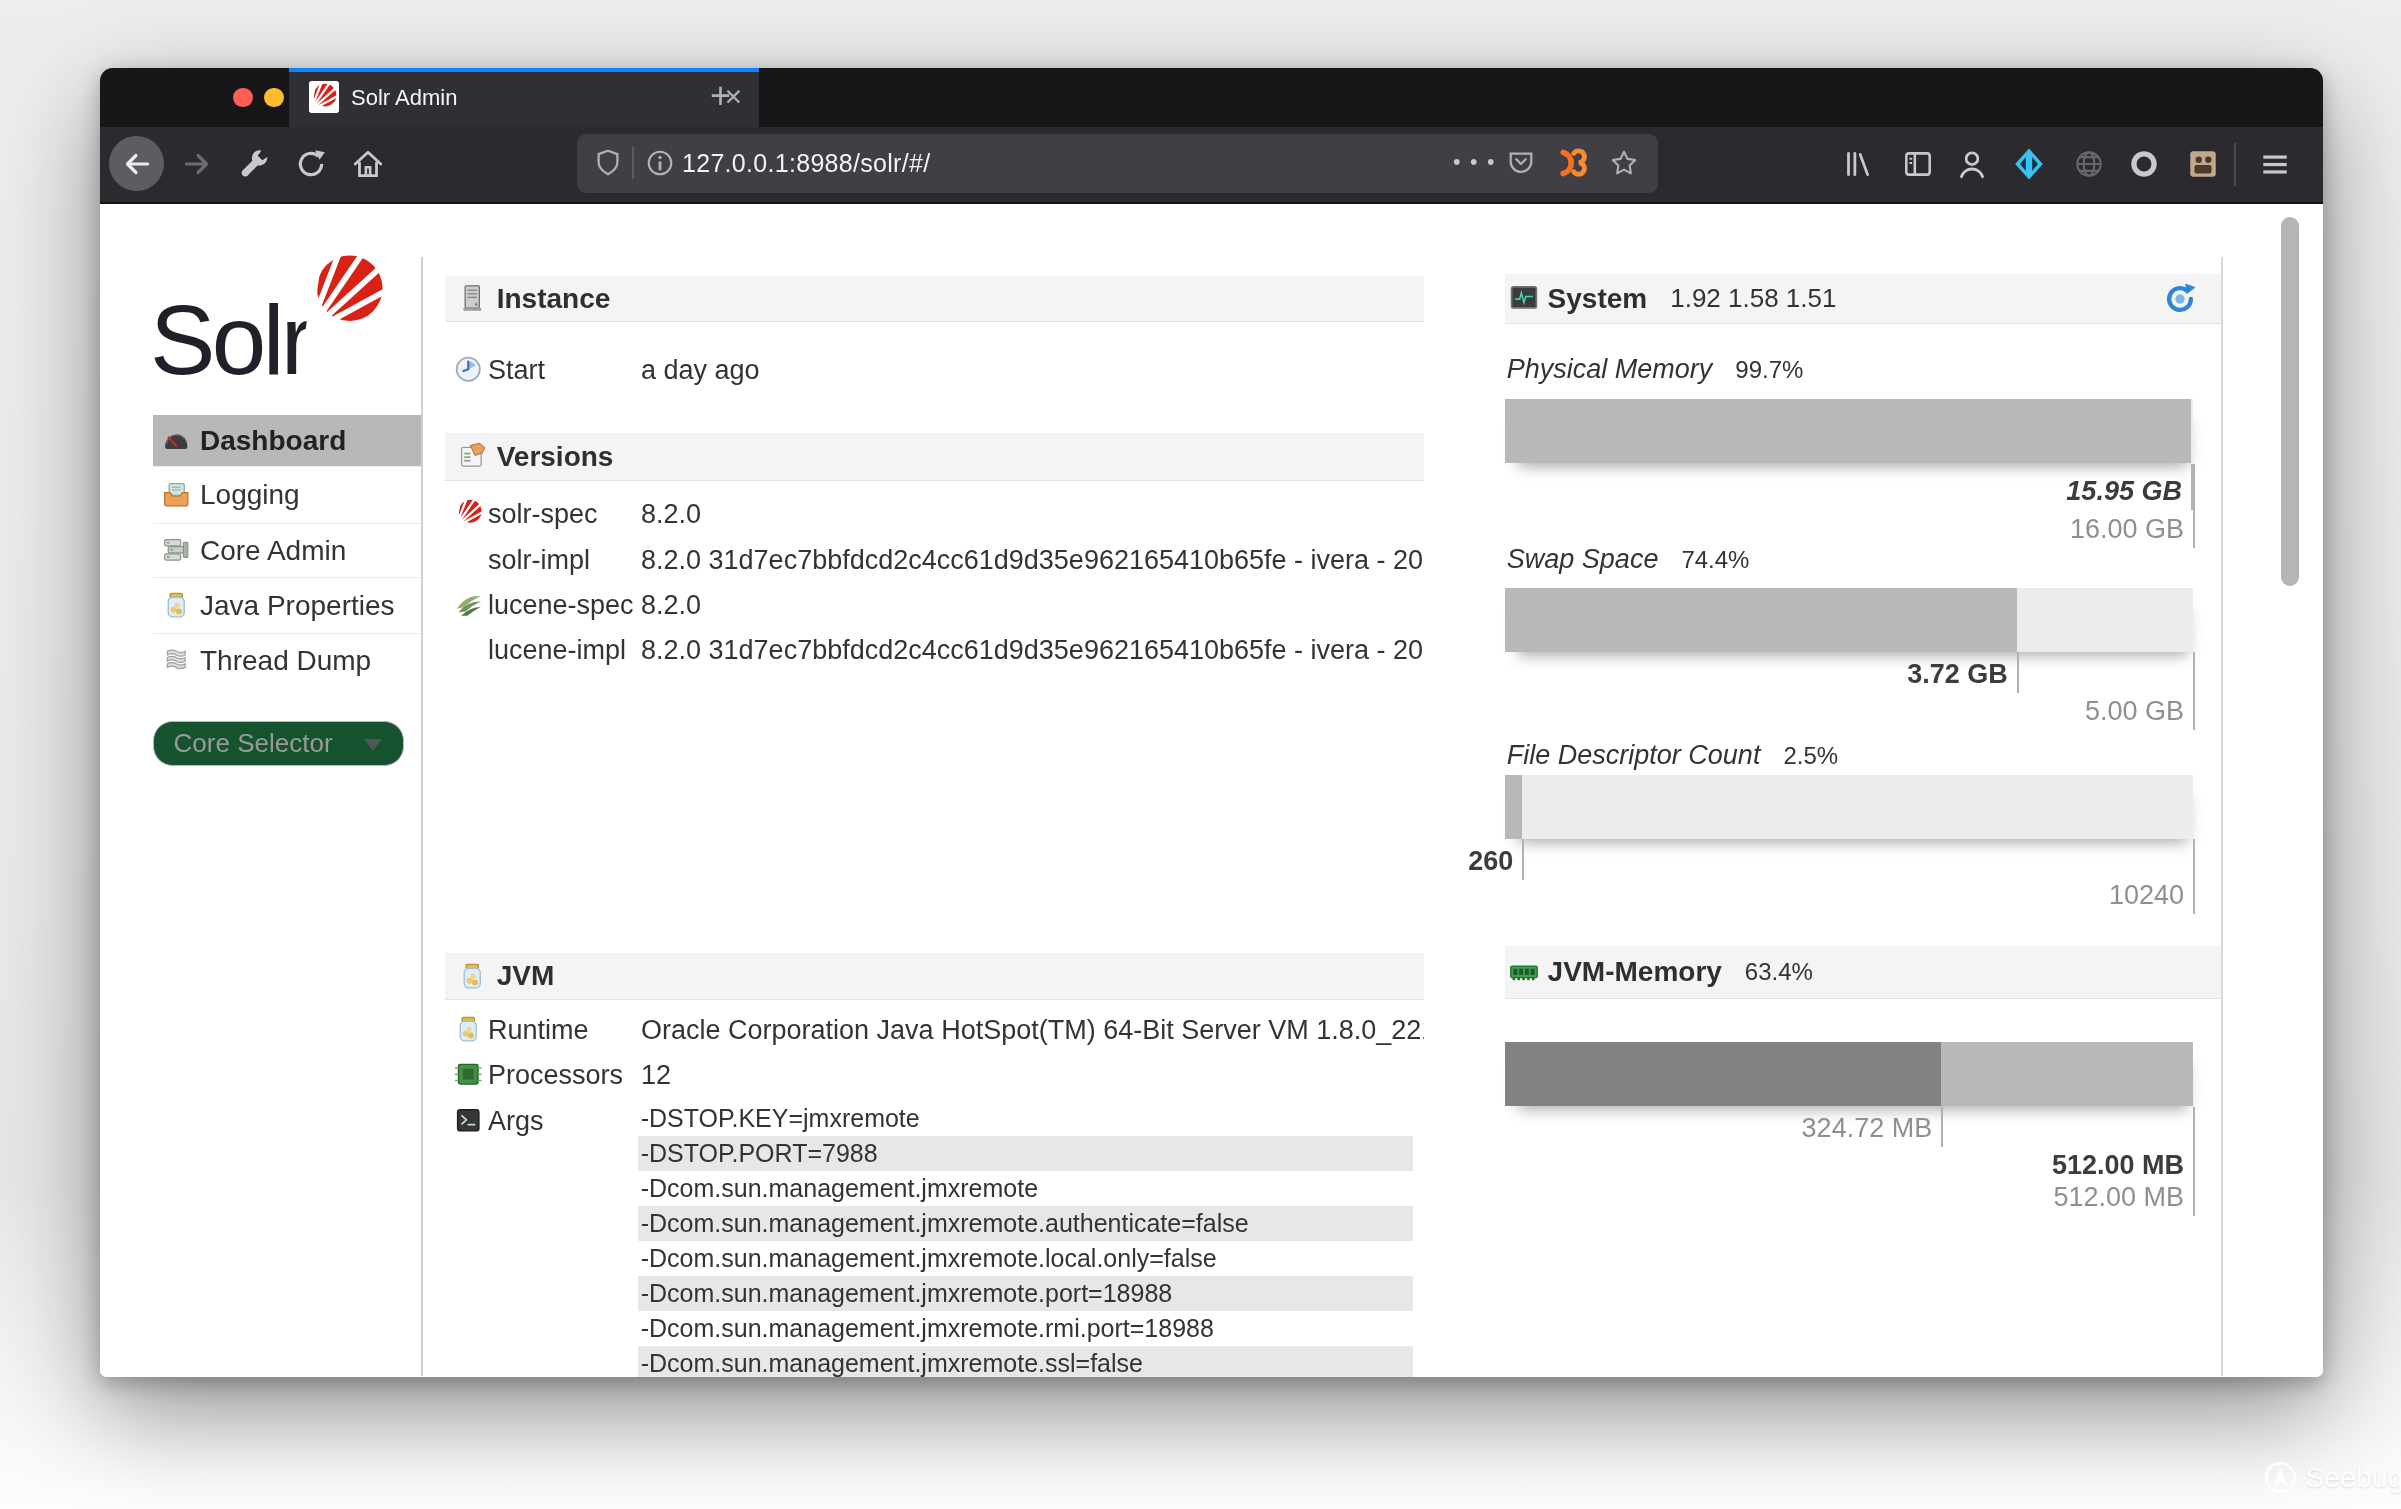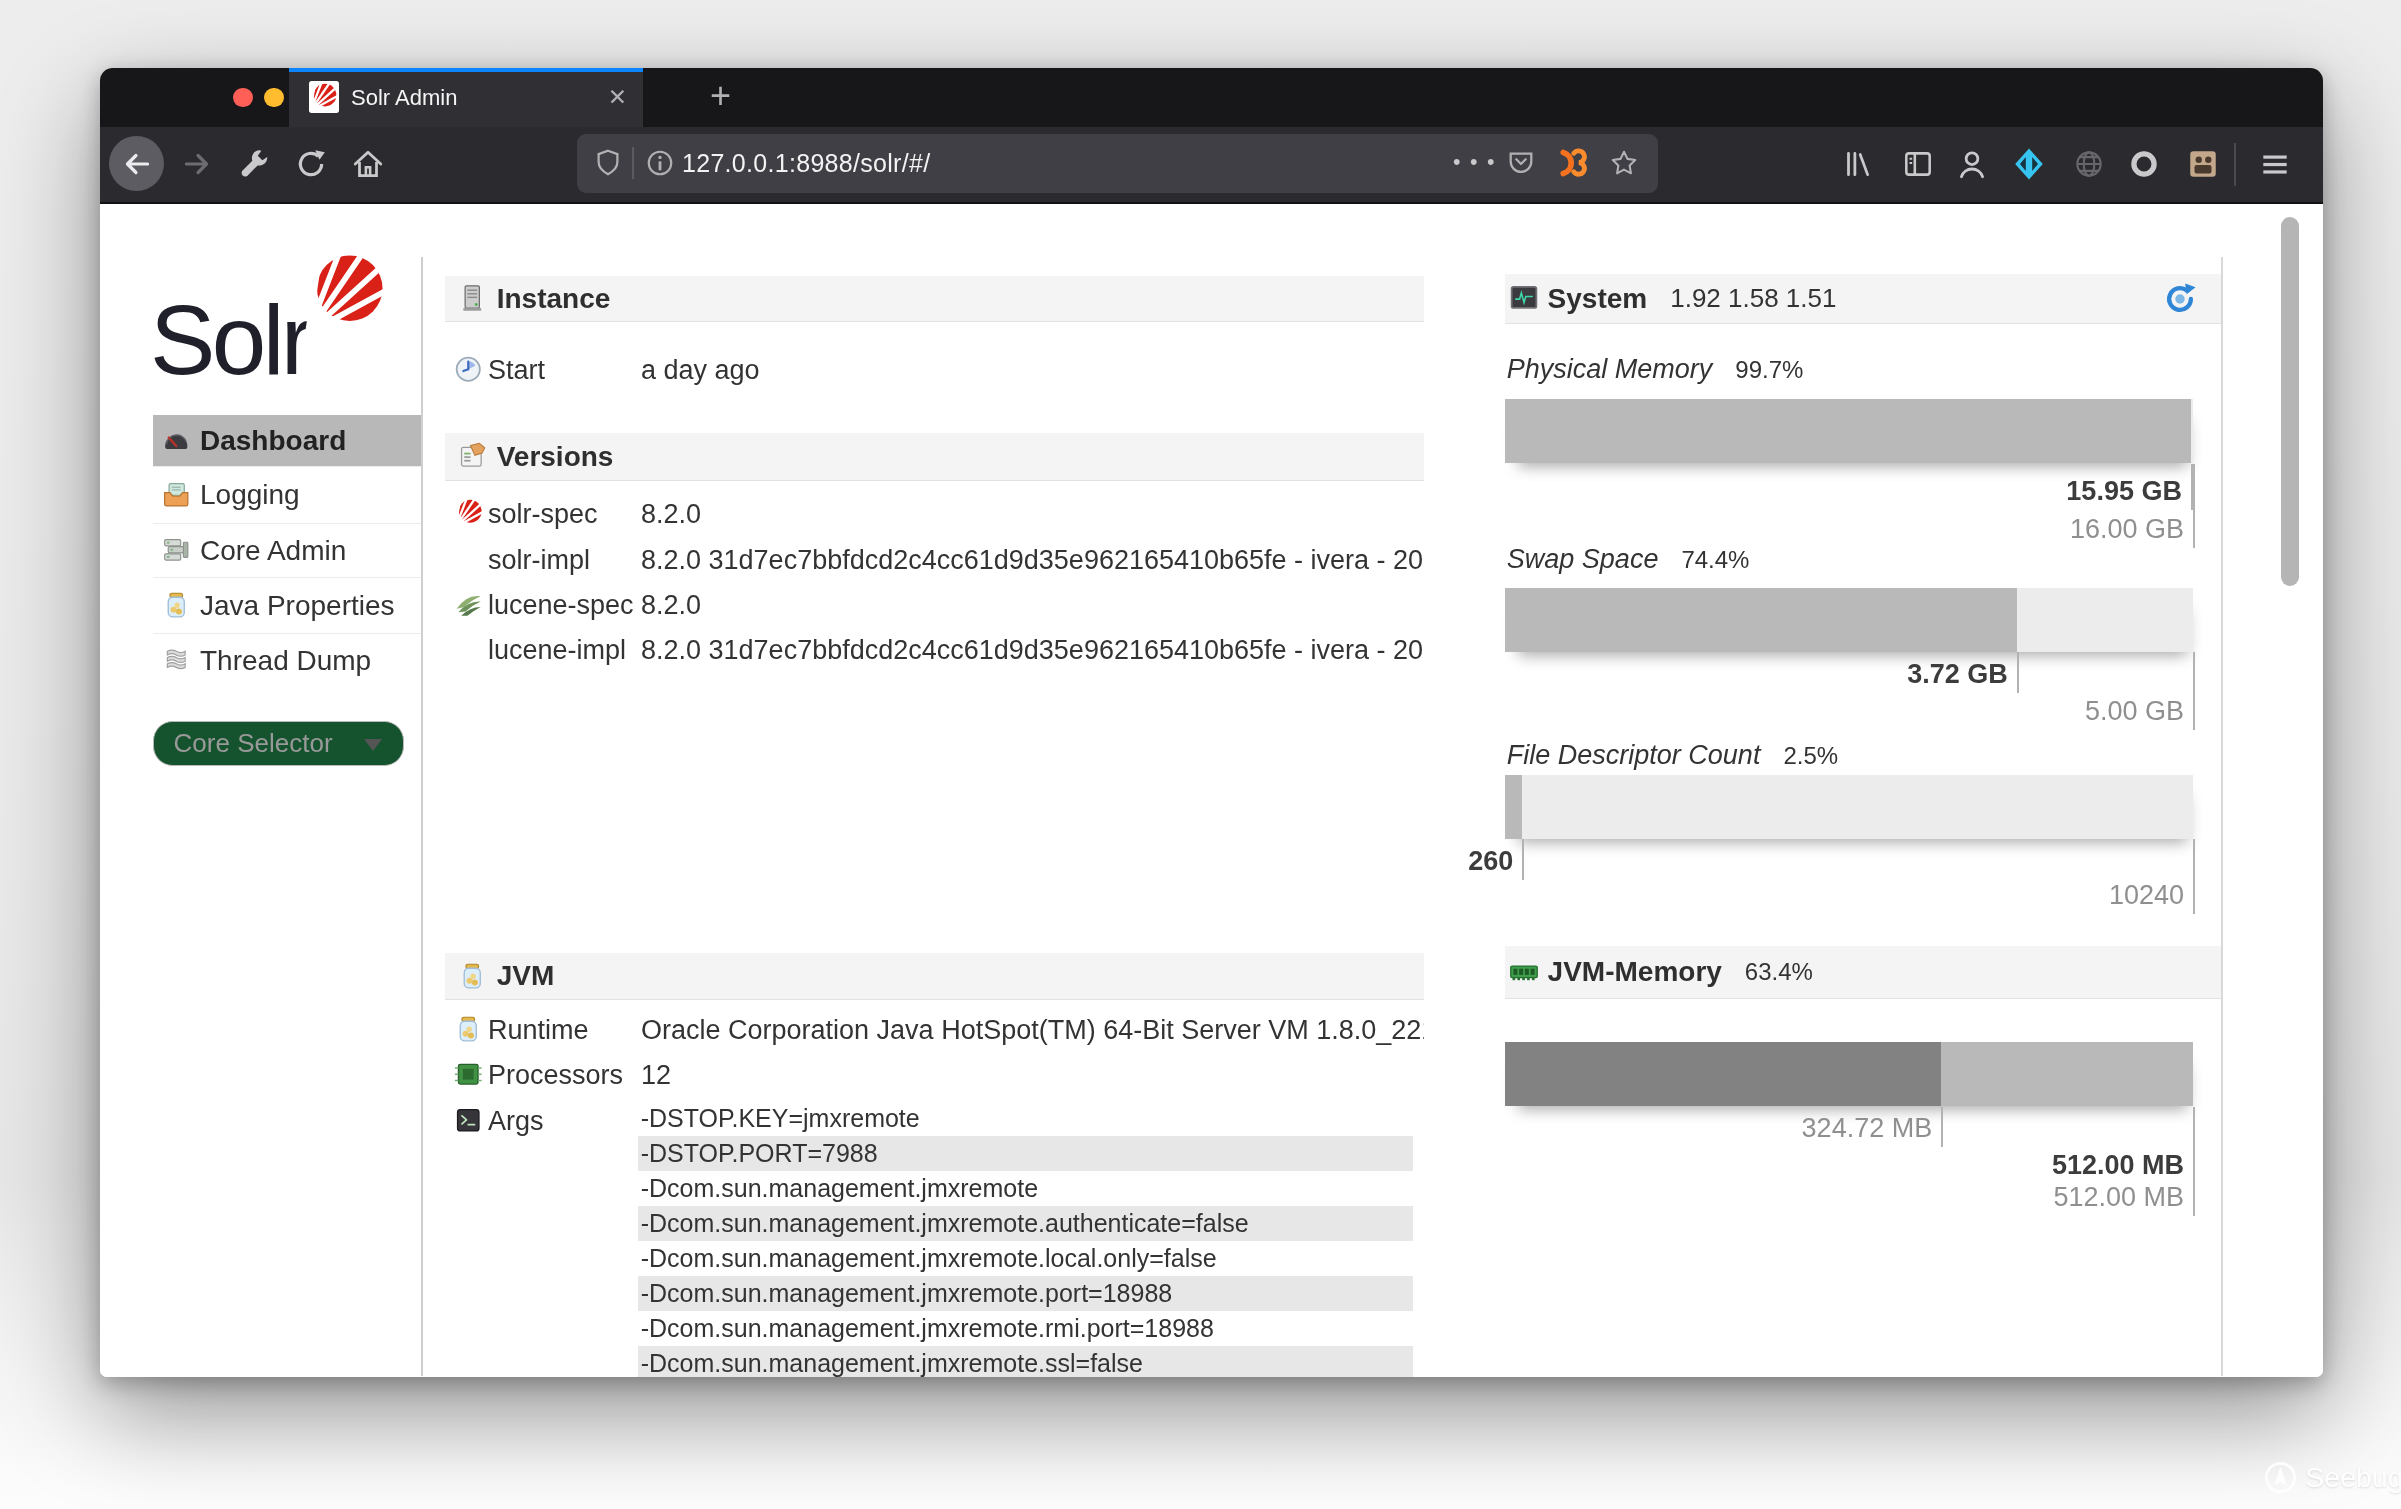--- a/index.html
+++ b/index.html
@@ -11,21 +11,21 @@
   }
   .window{
     position:absolute;left:100px;top:68px;width:2223px;height:1309px;
     border-radius:12.5px 12.5px 7.1px 7.1px;overflow:hidden;
     box-shadow:0 36px 98px rgba(0,0,0,.40),0 5.3px 21.4px rgba(0,0,0,.25);
     background:#fff;
   }
   
   .titlebar{position:absolute;left:0;top:0;width:100%;height:59px;background:#17171a;}
   .tlight{position:absolute;top:19.6px;width:19.6px;height:19.6px;border-radius:50%;}
-  .tab{position:absolute;left:189px;top:0;width:354px;height:59px;background:#2f2f34;}
+  .tab{position:absolute;left:189px;top:0;width:470px;height:59px;background:#2f2f34;}
   .tab-stripe{position:absolute;left:0;top:0;width:100%;height:3.6px;}
   .tab-favicon{position:absolute;left:19.6px;top:13.4px;width:30px;height:32px;background:#fff;border-radius:2.7px;padding:1.8px 0.9px;box-sizing:border-box;}
   .tab-title{position:absolute;left:62px;top:0;height:59px;line-height:59px;color:#f5f5f6;font-size:22px;}
   .tab-close{position:absolute;right:16px;top:0;height:59px;line-height:59px;color:#b1b1b3;font-size:23px;}
   .newtab{position:absolute;left:610px;top:0;height:59px;line-height:55px;color:#b1b1b3;font-size:36px;font-weight:300;}
   
   .navbar{position:absolute;left:0;top:59px;width:100%;height:75px;background:#2b2b2f;border-bottom:2.7px solid #121214;box-sizing:content-box;}
   .nav-ic{position:absolute;top:19.6px;width:34px;height:34px;}
   .nav-ic svg{width:34px;height:34px;display:block;}
   .backbtn{position:absolute;left:9px;top:9px;width:55px;height:55px;border-radius:50%;background:#5c5c62;}
@@ -504,21 +504,21 @@
       </div>
 
       <div class="glabel" style="top:150px;">
         <span class="nm">Physical Memory</span>
         <span class="pc">99.7%</span>
       </div>
       <div class="gbar" style="top:195px;">
         <div class="fill" style="width: 99.7%;"></div>
       </div>
       <div class="gvals" style="top:260px;height:84px;">
-        <div class="gval dark" style="height: 46px; width: 99.7%;">
+        <div class="gval dark" style="height: 46px; width: 99.7%; font-style: italic;">
             <span>15.95 GB</span>
           </div>
         <div class="gval gray" style="height:84px;width:688px;">
             <span>16.00 GB</span>
           </div>
       </div>
 
       <div class="glabel" style="top:340px;">
         <span class="nm">Swap Space</span>
         <span class="pc">74.4%</span>

